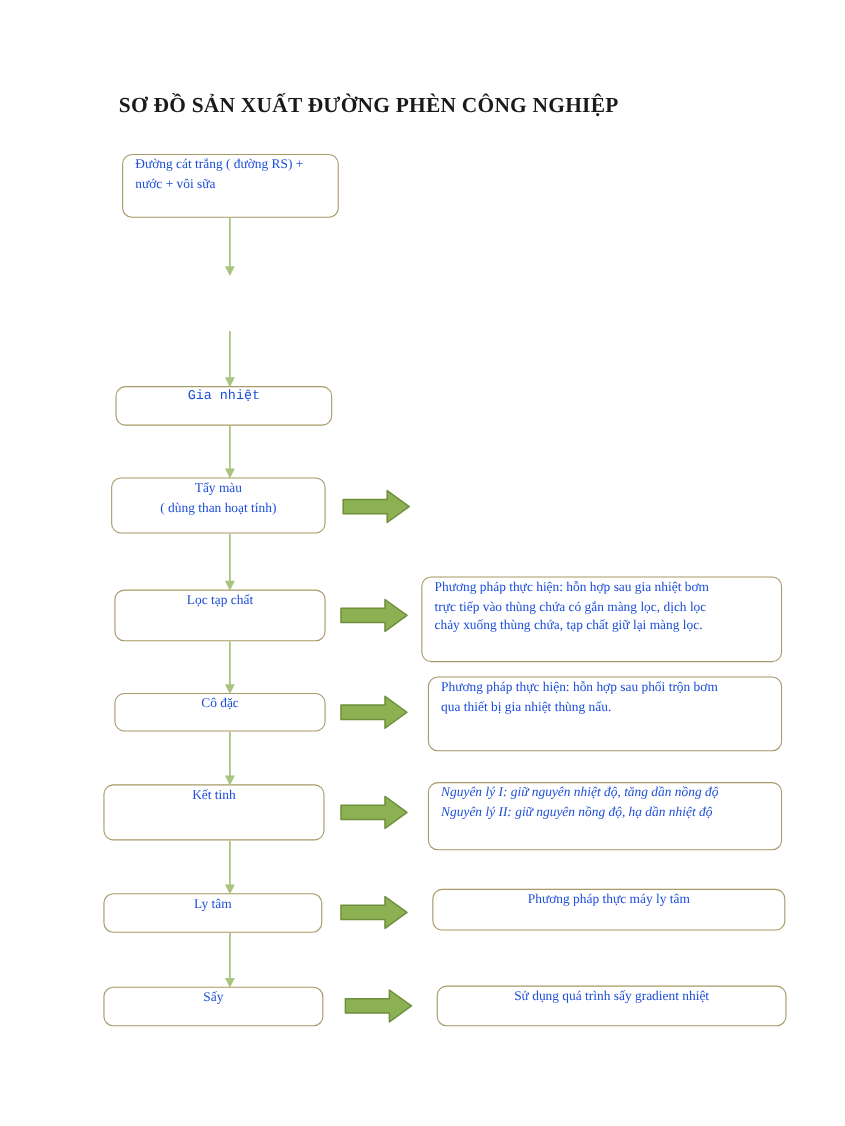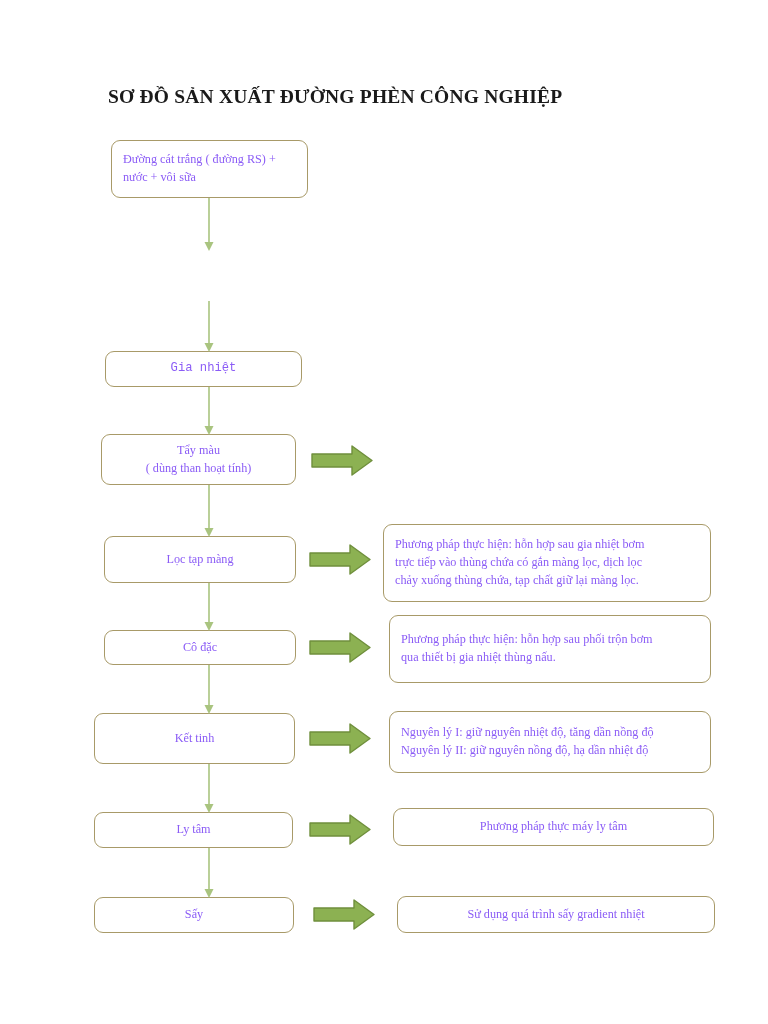--- a/index.html
+++ b/index.html
@@ -38,23 +38,23 @@
     font-family: "Liberation Serif", "DejaVu Serif", serif;
   }
 
   
   .node {
     position: absolute;
     box-sizing: border-box;
     border: 1.2px solid #a89a68;
     border-radius: 9px;
     background: #ffffff;
-    color: #8b5cf6;
+    color: #1d4ed8;
     display: flex;
-    align-items: center;
+    align-items: flex-start;
     font-size: 12.2px;
     line-height: 1.45;
   }
   .node.center {
     justify-content: center;
     text-align: center;
   }
   .node.left {
     justify-content: flex-start;
     text-align: left;
@@ -93,21 +93,21 @@
   <div class="node center" style="left:89px; top:351px; width:197px; height:36px;font-family:Liberation Mono, monospace;">
     <span class="txt">Gia nhiệt</span>
   </div>
 
   <div class="node center" style="left:85px; top:434px; width:195px; height:51px;">
     <span class="txt">Tẩy màu
 ( dùng than hoạt tính)</span>
   </div>
 
   <div class="node center" style="left:88px; top:536px; width:192px; height:47px;">
-    <span class="txt">Lọc tạp màng</span>
+    <span class="txt">Lọc tạp chất</span>
   </div>
 
   <div class="node center" style="left:88px; top:630px; width:192px; height:35px;">
     <span class="txt">Cô đặc</span>
   </div>
 
   <div class="node center" style="left:78px; top:713px; width:201px; height:51px;">
     <span class="txt">Kết tinh</span>
   </div>
 
@@ -216,21 +216,21 @@
     <span class="txt">Phương pháp thực hiện: hỗn hợp sau gia nhiệt bơm
 trực tiếp vào thùng chứa có gắn màng lọc, dịch lọc
 chảy xuống thùng chứa, tạp chất giữ lại màng lọc.</span>
   </div>
 
   <div class="node left" style="left:373px; top:615px; width:322px; height:68px;">
     <span class="txt">Phương pháp thực hiện: hỗn hợp sau phối trộn bơm
 qua thiết bị gia nhiệt thùng nấu.</span>
   </div>
 
-  <div class="node left" style="left:373px; top:711px; width:322px; height:62px;">
+  <div class="node left" style="left:373px; top:711px; width:322px; height:62px;font-style:italic;">
     <span class="txt">Nguyên lý I: giữ nguyên nhiệt độ, tăng dần nồng độ
 Nguyên lý II: giữ nguyên nồng độ, hạ dần nhiệt độ</span>
   </div>
 
   <div class="node center" style="left:377px; top:808px; width:321px; height:38px;">
     <span class="txt">Phương pháp thực máy ly tâm</span>
   </div>
 
   <div class="node center" style="left:381px; top:896px; width:318px; height:37px;">
     <span class="txt">Sử dụng quá trình sấy gradient nhiệt</span>

